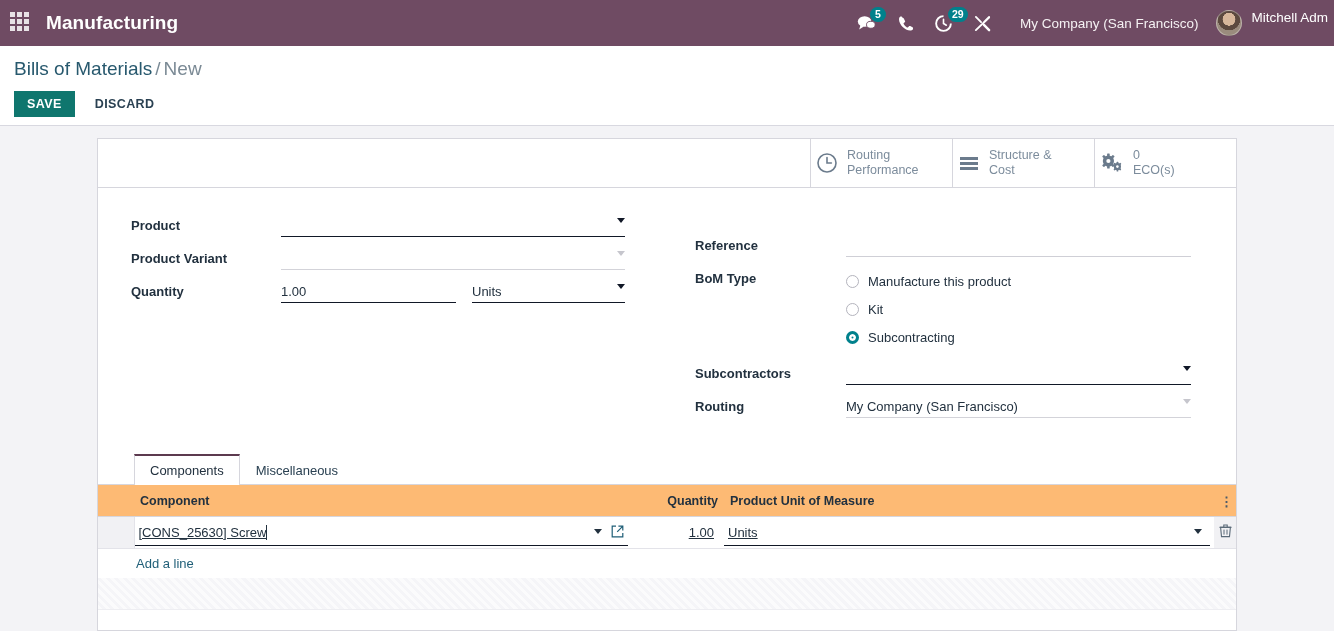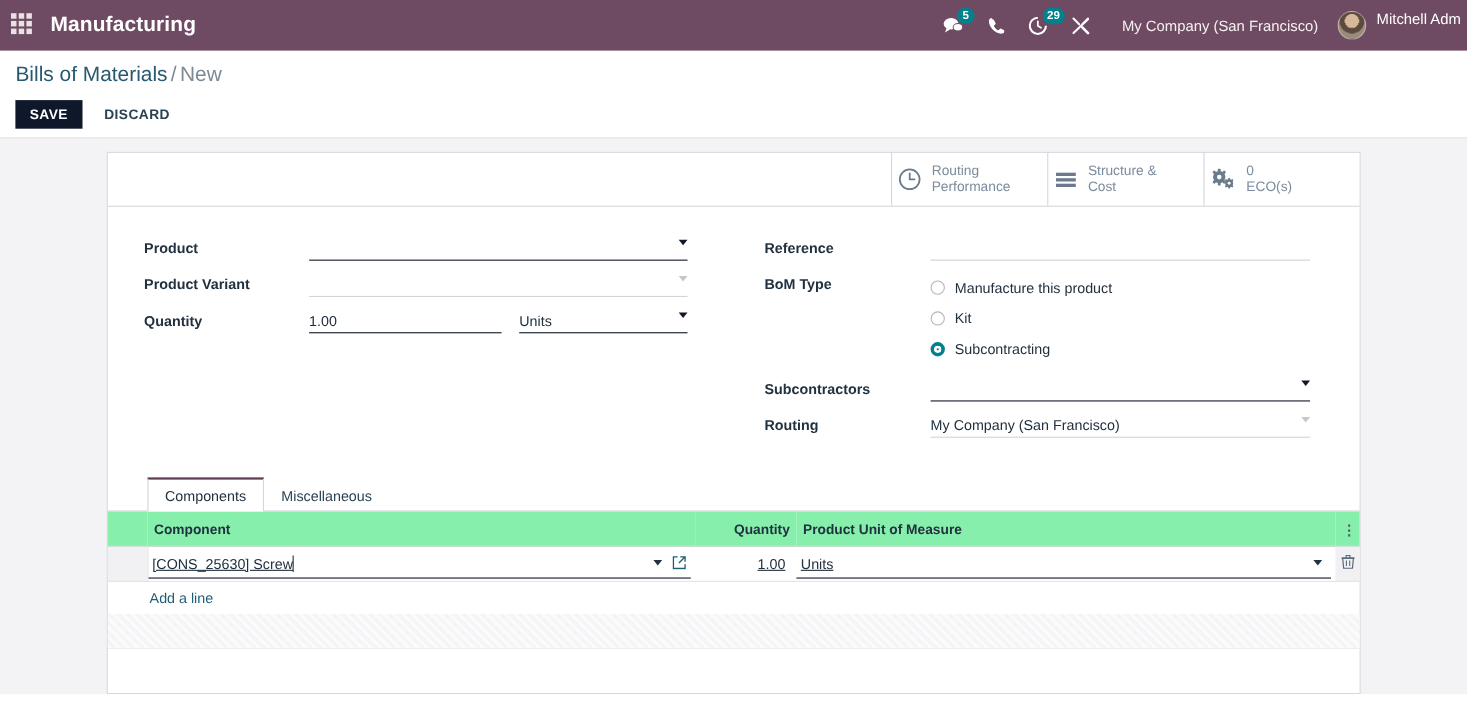--- a/index.html
+++ b/index.html
@@ -99,21 +99,21 @@
     background: #ffffff;
     border-bottom: 1px solid #d8d8e0;
     padding: 10px 0 8px 14px;
   }
   #breadcrumb { font-size: 19px; color: #2a4152; line-height: 26px; }
   #breadcrumb .crumb-link { color: #28596e; cursor: pointer; }
   #breadcrumb .sep { color: #7a8a96; margin: 0 3px; }
   #breadcrumb .crumb-active { color: #7b8a95; margin-top: 41px; }
   #cp-buttons { margin-top: 9px; display: flex; align-items: center; }
   #save-btn {
-    background: #0f172a;
+    background: #0f766e;
     color: #ffffff;
     border: none;
     font-family: inherit;
     font-size: 12.5px;
     font-weight: bold;
     letter-spacing: .4px;
     padding: 6px 13px;
     cursor: pointer;
   }
   #discard-btn {
@@ -163,21 +163,21 @@
   .stat-ico { flex: none; margin-right: 9px; color: #6b7b8c; display: flex; align-items: center; }
   .stat-txt { font-size: 12.5px; line-height: 15px; color: #7c8c9c; }
   .stat-txt b { font-weight: normal; display: block; }
 
   
   #form-groups {
     display: flex;
     padding: 26px 0 0 0;
   }
   .fgroup { width: 50%; padding-left: 33px; }
-  .fgroup.right { padding-left: 28px; }
+  .fgroup.right { padding-left: 28px; margin-top: 20px; }
   .frow { display: flex; align-items: flex-start; margin-bottom: 5px; min-height: 28px; }
   .flabel {
     font-size: 13px;
     color: #22313f;
     font-weight: bold;
     width: 150px;
     flex: none;
     padding-top: 4px;
   }
   .fgroup.right .flabel { width: 151px; }
@@ -253,21 +253,21 @@
 
   
   #lines-table { width: 100%; border-collapse: collapse; table-layout: fixed; }
   #lines-table th {
     font-size: 12.5px;
     color: #22313f;
     font-weight: bold;
     text-align: left;
     padding: 9px 6px 8px;
     border-bottom: 1px solid #d6d6dd;
-    background: #86efac;
+    background: #fdba74;
     white-space: nowrap;
   }
   #lines-table th.num { text-align: right; }
   .col-handle { width: 36px; }
   .col-qty { width: 92px; }
   .col-uom { width: 490px; }
   .col-opt { width: 22px; }
   #lines-table td {
     padding: 0;
     border-bottom: 1px solid #e3e3e9;

